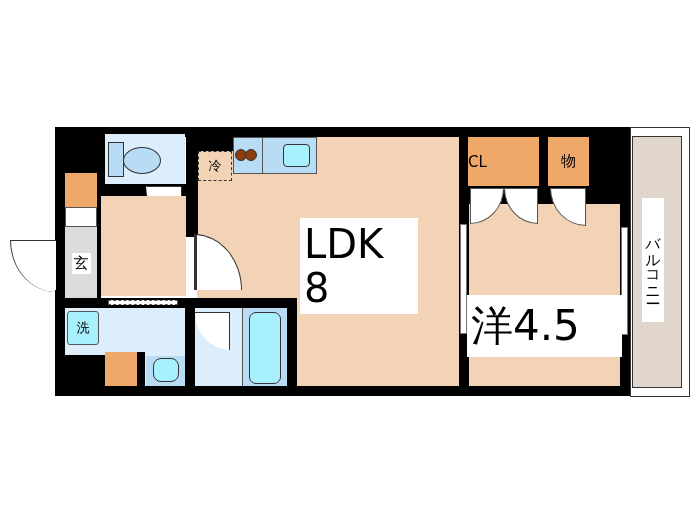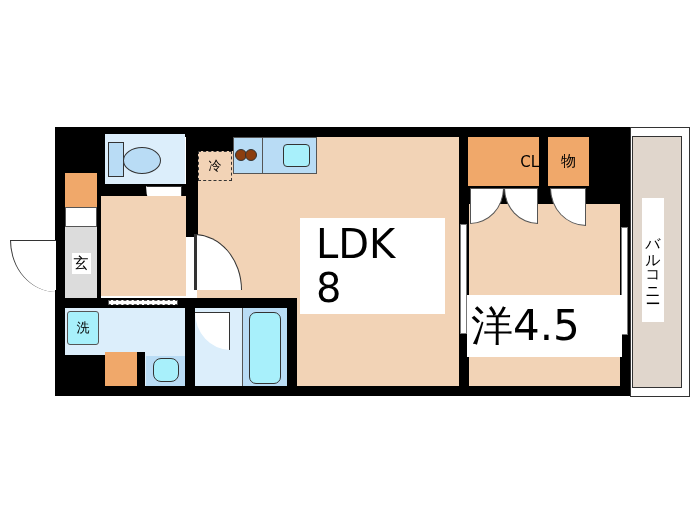--- a/index.html
+++ b/index.html
@@ -79,28 +79,28 @@
 <div class="abs" style="left:153px;top:358px;width:26px;height:24px;background:#a8f0fb;border:1.5px solid #333;border-radius:8px;"></div>
 
 <div class="abs wall" style="left:185px;top:298px;width:10px;height:98px;"></div>
 <div class="abs room-wash" style="left:195px;top:308px;width:47px;height:78px;"></div>
 <div class="abs" style="left:195px;top:312px;width:35px;height:38px;background:#fff;border-top:1.5px solid #333;border-right:1.5px solid #333;border-bottom-left-radius:35px 38px;"></div>
 <div class="abs fixture" style="left:242px;top:308px;width:45px;height:78px;border:none;border-left:1px solid #555;"></div>
 <div class="abs tub" style="left:249px;top:312px;width:32px;height:72px;"></div>
 <div class="abs wall" style="left:185px;top:298px;width:112px;height:10px;"></div>
 <div class="abs wall" style="left:287px;top:298px;width:10px;height:98px;"></div>
 
-<div class="abs label" style="left:300px;top:218px;width:145px;height:96px;padding:4px 16px;">
+<div class="abs label" style="left:300px;top:218px;width:118px;height:96px;padding:4px 4px;">
   <div style="font-size:40px;line-height:44px;">LDK</div>
   <div style="font-size:40px;line-height:44px;">8</div>
 </div>
 
 <div class="abs room-ldk" style="left:469px;top:204px;width:151px;height:182px;"></div>
 <div class="abs wall" style="left:459px;top:127px;width:171px;height:77px;"></div>
-<div class="abs storage" style="left:468px;top:137px;width:71px;height:49px;display:flex;align-items:center;justify-content:flex-end;">
+<div class="abs storage" style="left:468px;top:137px;width:71px;height:49px;display:flex;align-items:center;justify-content:flex-start;">
   <span style="font-size:15px;">CL</span>
 </div>
 <div class="abs storage" style="left:548px;top:137px;width:41px;height:49px;display:flex;align-items:center;justify-content:center;">
   <span style="font-size:15px;">物</span>
 </div>
 <div class="abs" style="left:470px;top:188px;width:34px;height:36px;background:#fff;border:1px solid #555;border-bottom-right-radius:34px 36px;"></div>
 <div class="abs" style="left:504px;top:188px;width:34px;height:36px;background:#fff;border:1px solid #555;border-bottom-left-radius:34px 36px;"></div>
 <div class="abs" style="left:550px;top:188px;width:36px;height:38px;background:#fff;border:1px solid #555;border-bottom-left-radius:36px 38px;"></div>
 
 <div class="abs" style="left:460px;top:224px;width:7px;height:110px;background:#fff;border:1px solid #777;"></div>

